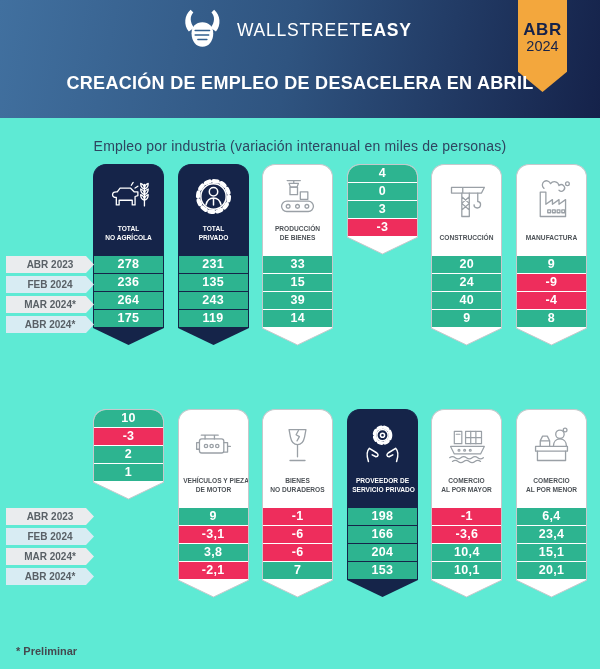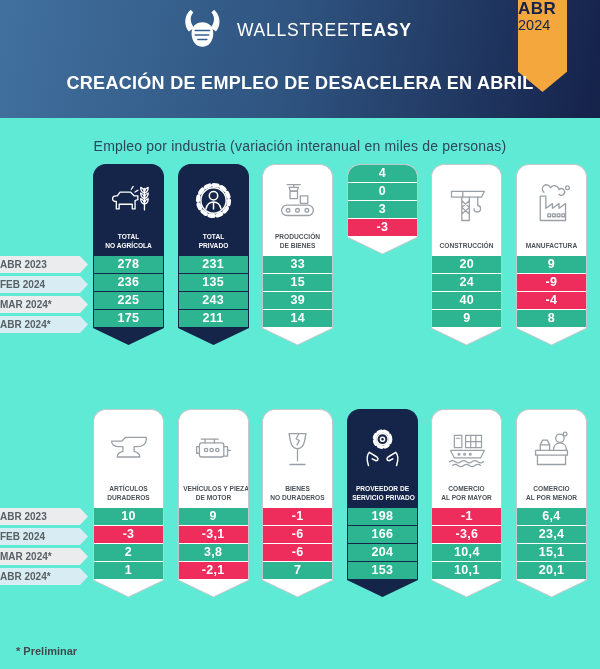--- a/index.html
+++ b/index.html
@@ -12,56 +12,56 @@
     background:linear-gradient(100deg,#41709f 0%,#2f5480 48%,#15224a 100%); }
   .logo { position:absolute; top:7px; left:50%; transform:translateX(-52%);
     display:flex; align-items:center; gap:11px; }
   .logo svg { width:47px; height:47px; display:block; }
   .brand-text { color:#fff; font-size:17.5px; letter-spacing:.8px; white-space:nowrap; }
   .brand-text b { font-weight:bold; }
   .titles { position:absolute; top:73px; left:0; right:0; text-align:center;
     color:#fff; font-weight:bold; font-size:18px; line-height:1.17; letter-spacing:.3px; }
   .badge { position:absolute; top:0; right:33px; width:49px; height:92px;
     background:#f3a73d; clip-path:polygon(0 0,100% 0,100% 78%,50% 100%,0 78%);
-    color:#15224a; }
+    color:#15224a; text-align:center; padding-top:21px; }
   .badge .m { font-size:17px; font-weight:bold; letter-spacing:.5px; line-height:1.05; }
   .badge .y { font-size:14.5px; line-height:1.1; }
 
   
   .subtitle { margin-top:20px; text-align:center; color:#2e4560;
     font-size:14px; letter-spacing:.2px; height:16px; line-height:16px; }
 
   
   .tbl { display:flex; padding-right:13px; }
   #table1 { margin-top:10px; }
   #table2 { margin-top:63px; }
 
   .label-col { width:93px; flex:none; }
   #table1 .label-spacer { height:92px; }
   #table2 .label-spacer { height:99px; }
-  .chip { width:88px; height:17px; margin-bottom:3px; line-height:17px;
-    text-align:left; font-size:10px; font-weight:bold; color:#596066;
+  .chip { width:88px; margin-left:6px; height:17px; margin-bottom:3px; line-height:17px;
+    text-align:center; font-size:10px; font-weight:bold; color:#596066;
     clip-path:polygon(0 0,calc(100% - 8px) 0,100% 50%,calc(100% - 8px) 100%,0 100%); }
   .chip-gray { background:#eaecee; }
   .chip-blue { background:#d8ecf3; }
 
   .cards { flex:1; display:flex; justify-content:space-between; }
   .card-wrap { width:71px; flex:none; }
   .card { border:1px solid #c5c8cb; border-bottom:none; border-radius:13px 13px 0 0;
     background:#fff; overflow:hidden; }
   .card-wrap.dark .card { border-color:#152449; background:#152449; }
   .card-head { display:flex; flex-direction:column; }
   #table1 .card-head { height:91px; }
   #table2 .card-head { height:98px; }
   .icon-box { flex:1; display:flex; align-items:center; justify-content:center;
     color:#9aa0a6; padding-top:5px; }
   .card-wrap.dark .icon-box { color:#fff; }
   .icon-box svg { width:45px; height:45px; display:block; }
   .card-label { text-align:center; font-weight:bold; font-size:7.5px; line-height:1.22;
-    color:#4d5257; padding-bottom:6px; }
+    color:#4d5257; padding-bottom:14px; }
   .card-label > div { white-space:nowrap; transform:scaleX(.88); transform-origin:center; }
   .card-wrap.dark .card-label { color:#fff; }
   .cell { height:17px; line-height:17px; margin-bottom:1px; text-align:center;
     color:#fff; font-size:12.5px; font-weight:bold; letter-spacing:.3px; }
   .cell.pos { background:#2db490; }
   .cell.neg { background:#ee2d5c; }
   .tail { display:block; width:71px; height:18px; }
 
   .footnote { position:absolute; left:16px; bottom:12px;
     font-size:11px; font-weight:bold; color:#44494f; }
@@ -117,21 +117,21 @@
                   <path d="M41 28c3-1 4-3 4-6-3 1-4 3-4 6Z"></path>
                 </svg>
               </div>
               <div class="card-label">
                 <div>TOTAL</div>
                 <div>NO AGRÍCOLA</div>
               </div>
             </div>
             <div class="cell pos">278</div>
             <div class="cell pos">236</div>
-            <div class="cell pos">225</div>
+            <div class="cell pos">264</div>
             <div class="cell pos">175</div>
           </div>
           <svg class="tail" viewBox="0 0 71 18" preserveAspectRatio="none">
             <path d="M0 0 L35.5 17 L71 0 Z" fill="#152449"></path>
           </svg>
         </div>
         <div class="card-wrap dark">
           <div class="card">
             <div class="card-head">
               <div class="icon-box">
@@ -143,21 +143,21 @@
                 </svg>
               </div>
               <div class="card-label">
                 <div>TOTAL</div>
                 <div>PRIVADO</div>
               </div>
             </div>
             <div class="cell pos">231</div>
             <div class="cell pos">135</div>
             <div class="cell pos">243</div>
-            <div class="cell pos">211</div>
+            <div class="cell pos">119</div>
           </div>
           <svg class="tail" viewBox="0 0 71 18" preserveAspectRatio="none">
             <path d="M0 0 L35.5 17 L71 0 Z" fill="#152449"></path>
           </svg>
         </div>
         <div class="card-wrap">
           <div class="card">
             <div class="card-head">
               <div class="icon-box">
                 <svg viewBox="0 0 48 48" fill="none" stroke="currentColor" stroke-width="1.4" stroke-linecap="round" stroke-linejoin="round">
@@ -256,31 +256,20 @@
       <div class="label-col">
         <div class="label-spacer"></div>
         <div class="chip chip-gray">ABR 2023</div>
         <div class="chip chip-blue">FEB 2024</div>
         <div class="chip chip-gray">MAR 2024*</div>
         <div class="chip chip-blue">ABR 2024*</div>
       </div>
       <div class="cards">
         <div class="card-wrap">
           <div class="card">
-            <div class="card-head">
-              <div class="icon-box">
-                <svg viewBox="0 0 48 48" fill="none" stroke="currentColor" stroke-width="1.4" stroke-linecap="round" stroke-linejoin="round">
-                  <path d="M6 15c-.5 3 2.5 6 8 6h4v5c-4 1-6 3-6 6h24c0-3-2-5-6-6v-5h3c6 0 10-3 10-8v-2H21l-4 4H6Z"></path>
-                </svg>
-              </div>
-              <div class="card-label">
-                <div>ARTÍCULOS</div>
-                <div>DURADEROS</div>
-              </div>
-            </div>
             <div class="cell pos">10</div>
             <div class="cell neg">-3</div>
             <div class="cell pos">2</div>
             <div class="cell pos">1</div>
           </div>
           <svg class="tail" viewBox="0 0 71 18" preserveAspectRatio="none">
             <path d="M0 0 L35.5 17 L71 0 Z" fill="#ffffff"></path>
             <path d="M0 0 L35.5 17 L71 0" fill="none" stroke="#c5c8cb" stroke-width="1"></path>
           </svg>
         </div>

